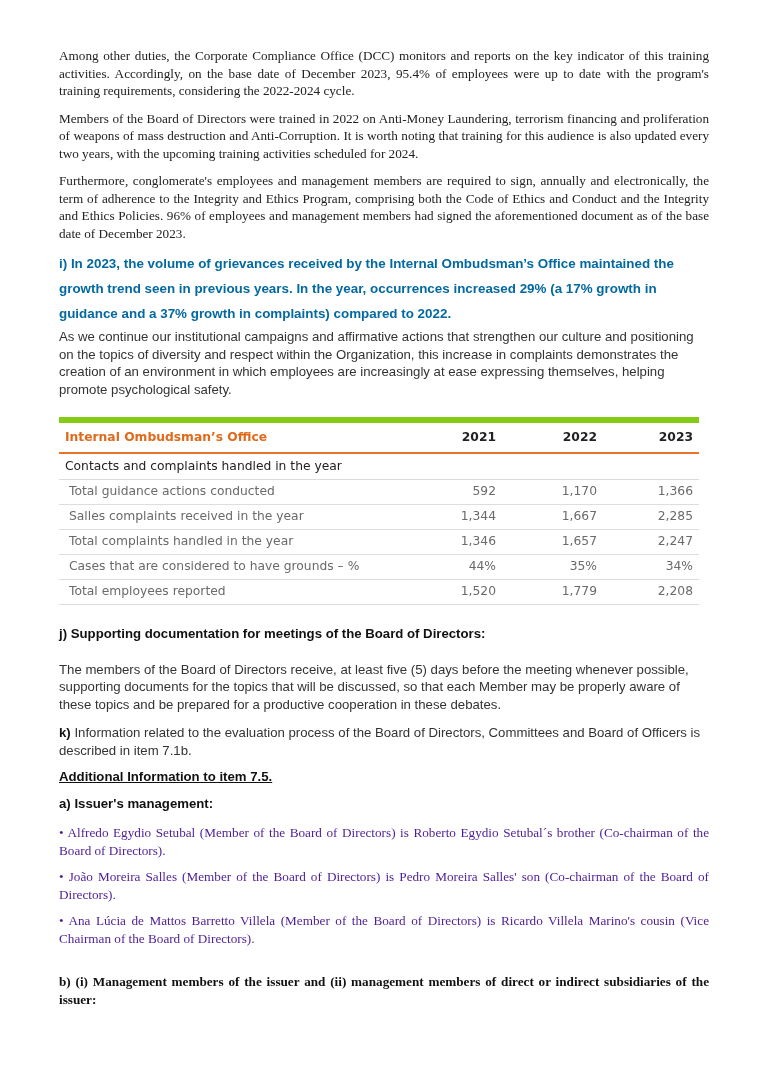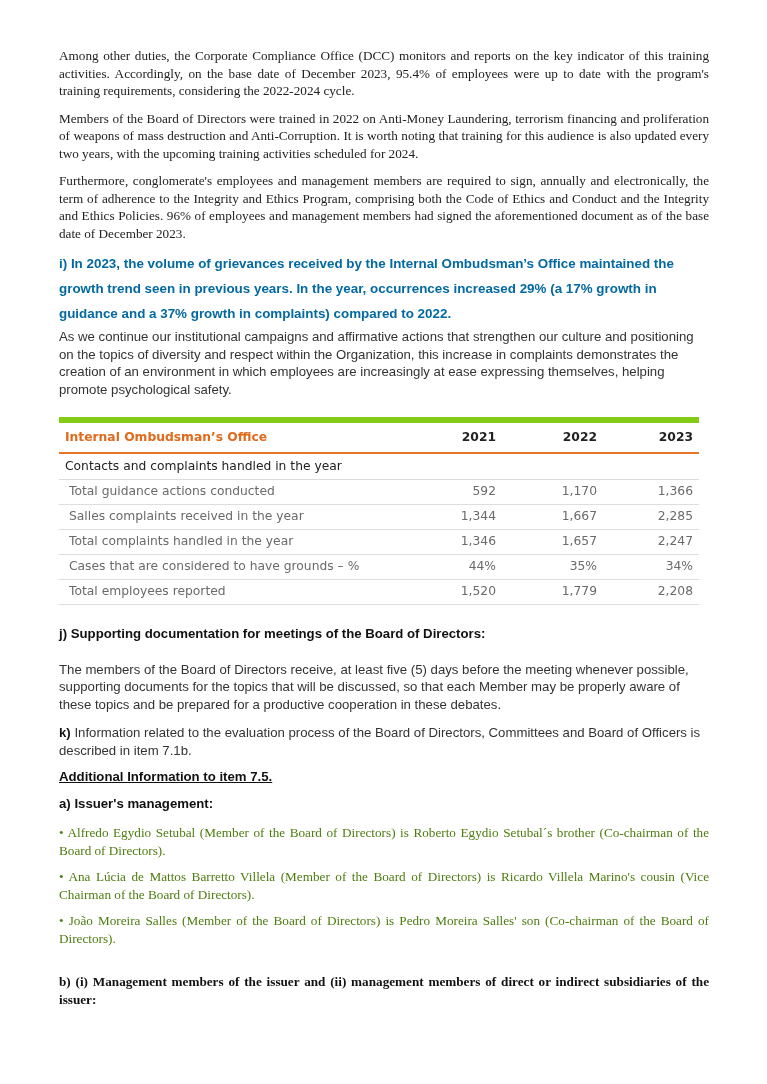--- a/index.html
+++ b/index.html
@@ -26,21 +26,21 @@
   .tbl td.lbl { padding-left: 10px; }
   .tbl td.num { text-align: right; width: 95px; padding-right: 6px; }
   .tbl td.num.c3 { width: 90px; }
   .sec-j { position: absolute; left: 0; top: 578px; width: 650px; }
   .sec-j .jhead { font-weight: bold; color: #111; margin-bottom: 18px; }
   .sec-j .jbody { color: #333; margin-bottom: 11px; }
   .sec-j .kbody { color: #333; margin-bottom: 9px; }
   .sec-j .kbody b { color: #111; }
   .addl { font-weight: bold; text-decoration: underline; color: #111; margin-bottom: 9px; }
   .ahead { font-weight: bold; color: #111; margin-bottom: 12px; }
-  .bullet { color: #4d7c0f; margin-bottom: 9px; }
+  .bullet { color: #4c1d95; margin-bottom: 9px; }
   .bhead { font-weight: bold; color: #111; margin-top: 26px; }
 </style>
 </head>
 <body>
 
 <div class="page">
   <p class="justify p1">Among other duties, the Corporate Compliance Office (DCC) monitors and reports on the key indicator of this training activities. Accordingly, on the base date of December 2023, 95.4% of employees were up to date with the program's training requirements, considering the 2022-2024 cycle.</p>
   <p class="justify p2">Members of the Board of Directors were trained in 2022 on Anti-Money Laundering, terrorism financing and proliferation of weapons of mass destruction and Anti-Corruption. It is worth noting that training for this audience is also updated every two years, with the upcoming training activities scheduled for 2024.</p>
   <p class="justify p3">Furthermore, conglomerate's employees and management members are required to sign, annually and electronically, the term of adherence to the Integrity and Ethics Program, comprising both the Code of Ethics and Conduct and the Integrity and Ethics Policies. 96% of employees and management members had signed the aforementioned document as of the base date of December 2023.</p>
   <p class="boldhead">i) In 2023, the volume of grievances received by the Internal Ombudsman’s Office maintained the growth trend seen in previous years. In the year, occurrences increased 29% (a 17% growth in guidance and a 37% growth in complaints) compared to 2022.</p>
@@ -92,17 +92,17 @@
       </table>
   </div>
 
   <div class="sec-j">
     <p class="jhead">j) Supporting documentation for meetings of the Board of Directors:</p>
     <p class="jbody">The members of the Board of Directors receive, at least five (5) days before the meeting whenever possible, supporting documents for the topics that will be discussed, so that each Member may be properly aware of these topics and be prepared for a productive cooperation in these debates.</p>
     <p class="kbody"><b>k)</b><span> Information related to the evaluation process of the Board of Directors, Committees and Board of Officers is described in item 7.1b.</span></p>
     <p class="addl">Additional Information to item 7.5.</p>
     <p class="ahead">a) Issuer's management:</p>
     <p class="bullet justify">• Alfredo Egydio Setubal (Member of the Board of Directors) is Roberto Egydio Setubal´s brother (Co-chairman of the Board of Directors).</p>
+    <p class="bullet justify">• João Moreira Salles (Member of the Board of Directors) is Pedro Moreira Salles' son (Co-chairman of the Board of Directors).</p>
     <p class="bullet justify">• Ana Lúcia de Mattos Barretto Villela (Member of the Board of Directors) is Ricardo Villela Marino's cousin (Vice Chairman of the Board of Directors).</p>
-    <p class="bullet justify">• João Moreira Salles (Member of the Board of Directors) is Pedro Moreira Salles' son (Co-chairman of the Board of Directors).</p>
     <p class="bhead justify">b) (i) Management members of the issuer and (ii) management members of direct or indirect subsidiaries of the issuer:</p>
   </div>
 </div>
 
 </body></html>

